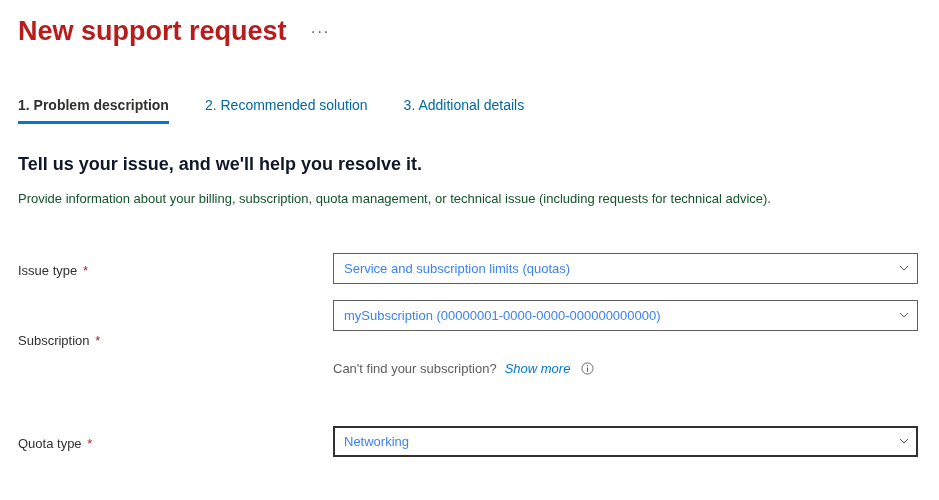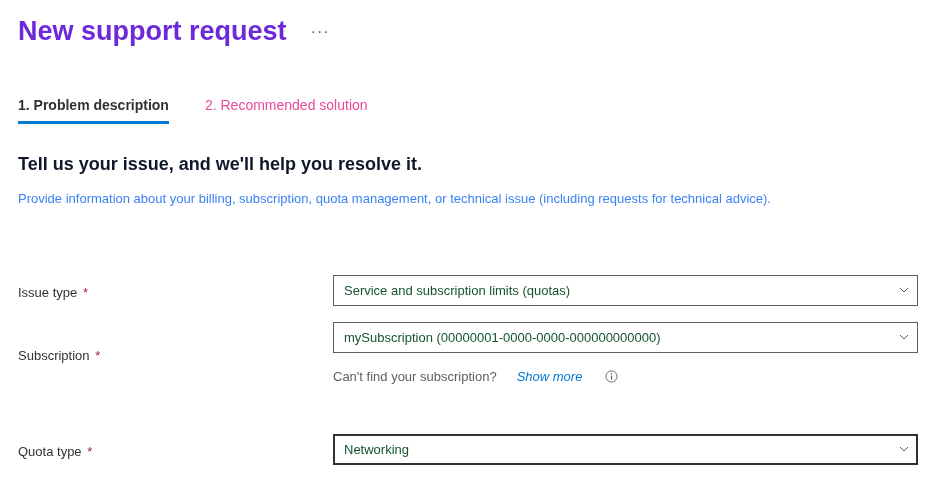--- a/index.html
+++ b/index.html
@@ -16,56 +16,56 @@
     }
     .header-row {
       display: flex;
       align-items: center;
       gap: 20px;
       margin-bottom: 50px;
     }
     .page-title {
       font-size: 27px;
       font-weight: 600;
-      color: #6d28d9;
+      color: #b91c1c;
     }
     .more-icon {
       color: #605e5c;
       font-size: 16px;
       letter-spacing: 1px;
       cursor: pointer;
       padding: 4px;
     }
     .tabs {
       display: flex;
       gap: 36px;
       margin-bottom: 30px;
     }
     .tab {
       font-size: 14px;
-      color: #ec4899;
+      color: #0369a1;
       padding-bottom: 8px;
       cursor: pointer;
     }
     .tab.active {
       color: #323130;
       font-weight: 600;
       border-bottom: 3px solid #0078d4;
     }
     .section-heading {
       font-size: 18px;
       font-weight: 600;
       color: #0f172a;
       margin-bottom: 14px;
     }
     .section-desc {
       font-size: 13px;
-      color: #3b82f6;
+      color: #14532d;
       line-height: 1.5;
-      margin-bottom: 66px;
+      margin-bottom: 44px;
       max-width: 880px;
     }
     .form-row {
       display: flex;
       align-items: center;
       margin-bottom: 16px;
     }
     .form-row.extra-gap {
       margin-top: 50px;
     }
@@ -86,21 +86,21 @@
     .select-wrap {
       position: relative;
       width: 100%;
     }
     .select-box {
       width: 100%;
       height: 31px;
       border: 1px solid #605e5c;
       background: #ffffff;
       font-size: 13px;
-      color: #14532d;
+      color: #3b82f6;
       padding: 0 30px 0 10px;
       display: flex;
       align-items: center;
       cursor: pointer;
       font-family: inherit;
     }
     .select-box.focused {
       border: 1px solid #323130;
       outline: 1px solid #323130;
       outline-offset: -2px;
@@ -113,24 +113,24 @@
       pointer-events: none;
       width: 12px;
       height: 12px;
       display: flex;
       align-items: center;
       justify-content: center;
     }
     .helper-text {
       font-size: 13px;
       color: #605e5c;
-      margin-top: 16px;
-      display: flex;
-      align-items: center;
-      gap: 20px;
+      margin-top: 30px;
+      display: flex;
+      align-items: center;
+      gap: 8px;
     }
     .helper-link {
       color: #0078d4;
       cursor: pointer;
       font-style: italic;
     }
     .info-icon {
       display: inline-flex;
       width: 14px;
       height: 14px;
@@ -143,20 +143,21 @@
 <body>
 
 <div class="header-row">
   <h1 class="page-title">New support request</h1>
   <span class="more-icon">···</span>
 </div>
 
 <div class="tabs">
   <div class="tab active">1. Problem description</div>
   <div class="tab">2. Recommended solution</div>
+  <div class="tab">3. Additional details</div>
 </div>
 
 <h2 class="section-heading">Tell us your issue, and we'll help you resolve it.</h2>
 <p class="section-desc">Provide information about your billing, subscription, quota management, or technical issue (including requests for technical advice).</p>
 
 <div class="form-row">
   <div class="form-label">
     <span>Issue type</span>
     <span class="required">*</span>
   </div>

